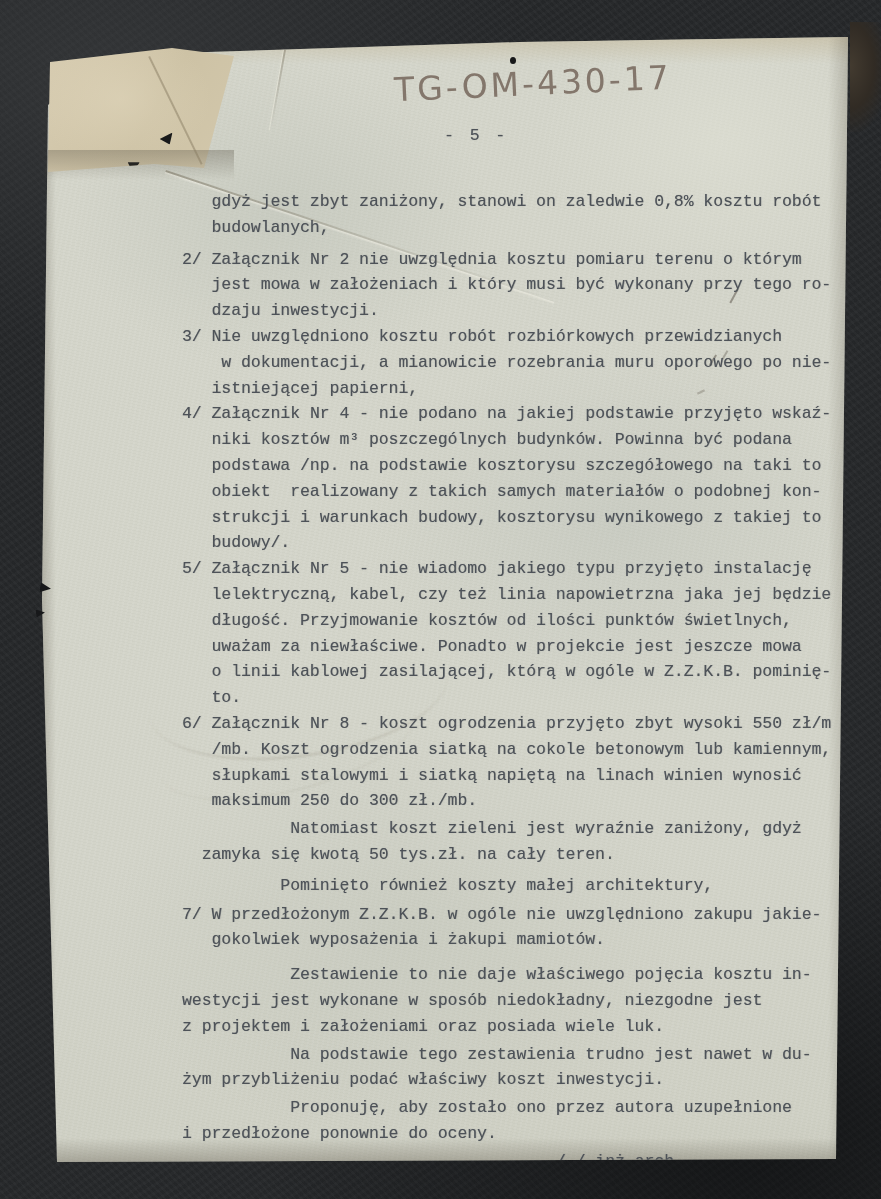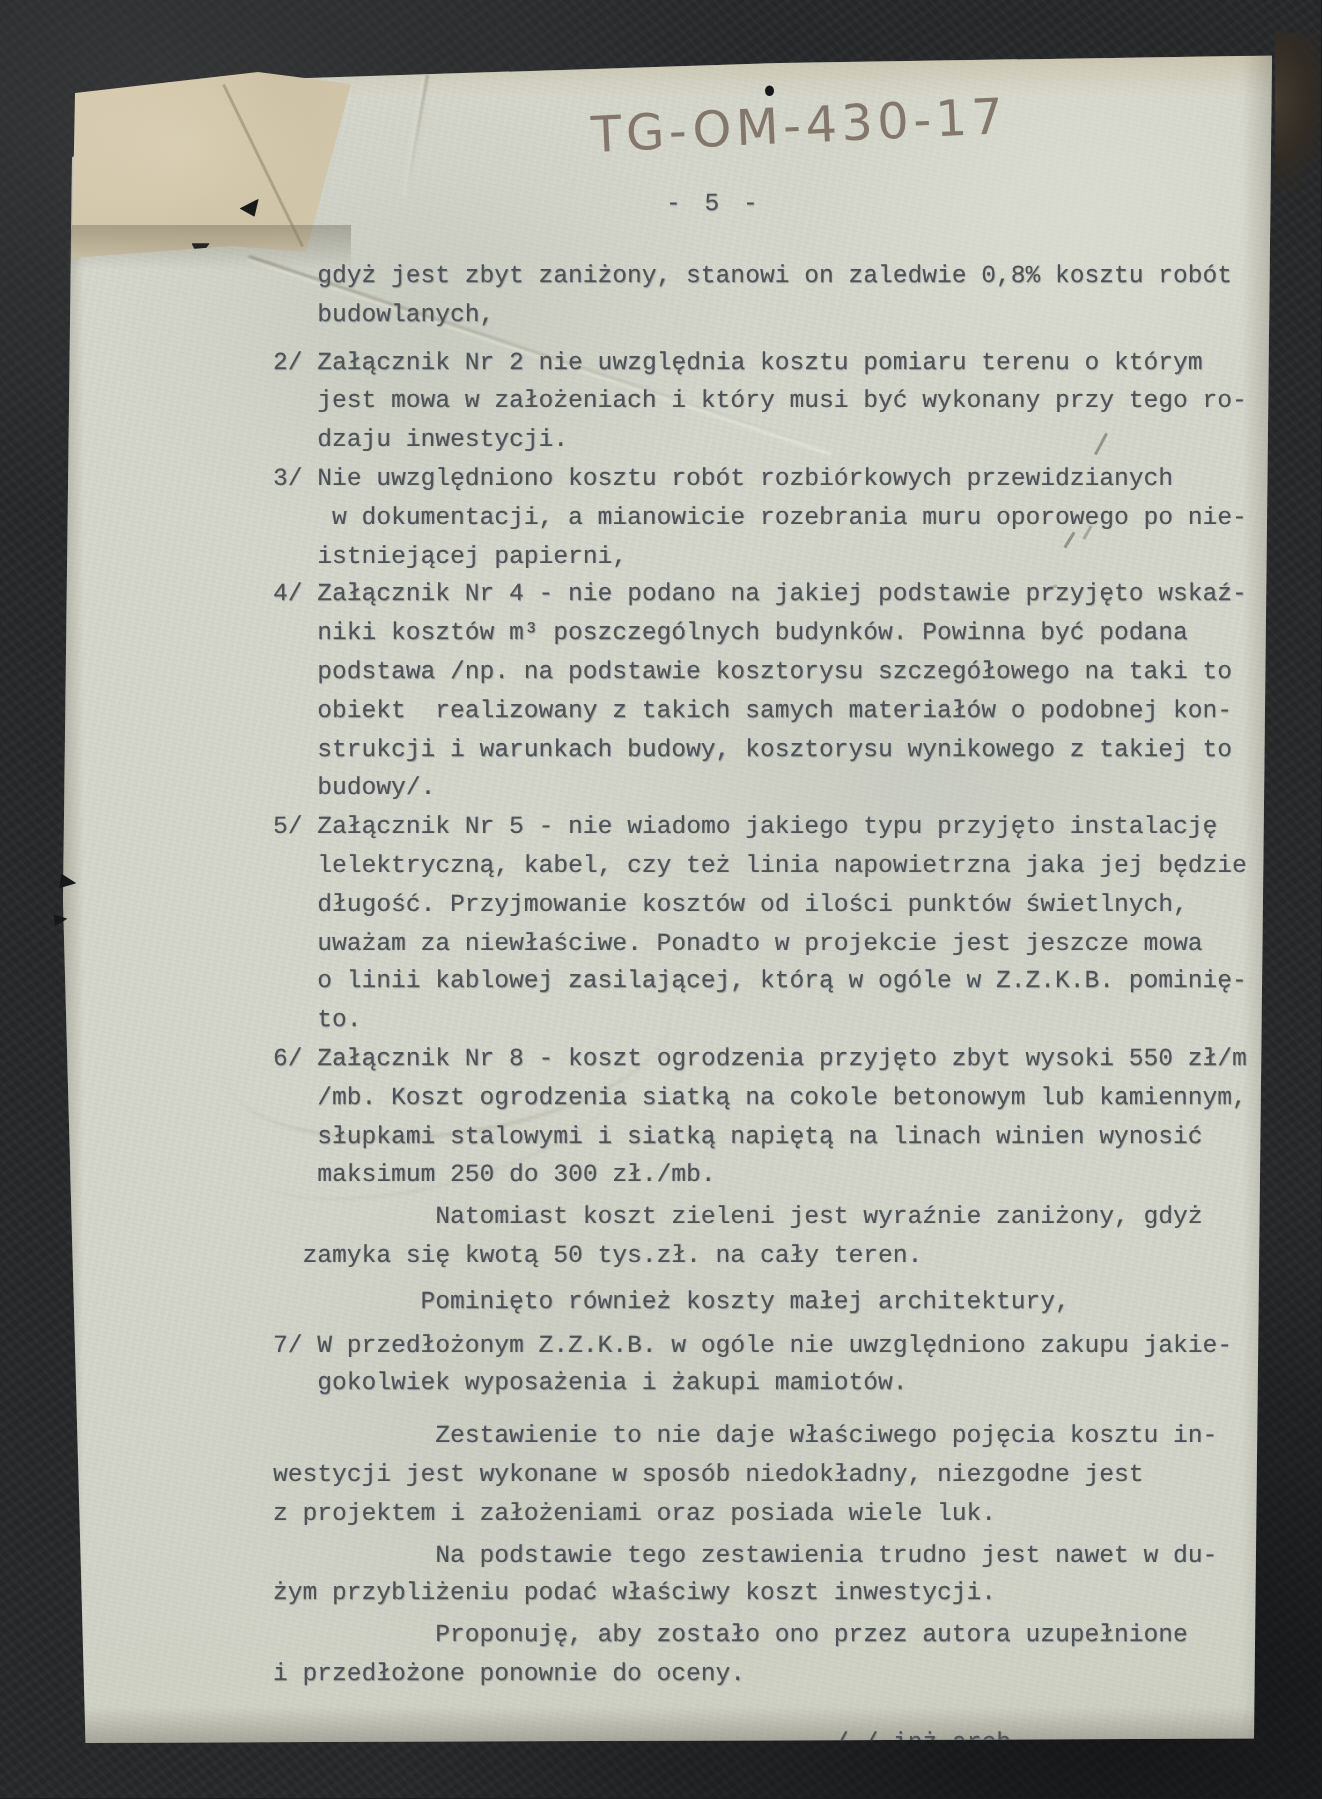--- a/index.html
+++ b/index.html
@@ -55,21 +55,21 @@
   .pm3{left:724px;top:350px;height:10px;transform:rotate(30deg);opacity:.7;}
   .pm4{left:700px;top:388px;height:8px;transform:rotate(64deg);opacity:.6;}
   
   .handref{left:394px;top:64px;color:#7d6f64;opacity:.92;
     font-family:"DejaVu Sans",sans-serif;font-size:33px;letter-spacing:3px;
     transform:rotate(-2.6deg);}
   .pagenum{left:444px;top:123px;color:#4b5157;font-size:17px;letter-spacing:3px;
     text-shadow:0.4px 0.4px 0.7px rgba(75,81,87,0.55);}
   .typed{color:#4d5258;font-size:16.4px;line-height:25.8px;white-space:pre;
     text-shadow:0.4px 0.4px 0.7px rgba(77,82,88,0.5);}
-  .body-block{left:182px;top:171px;width:680px;}
+  .body-block{left:182px;top:189px;width:680px;}
   .para{margin:0;}
   .line{height:25.8px;}
   .u{text-decoration-thickness:1.5px;text-underline-offset:4px;}
   .sig-block{left:556px;top:1102px;line-height:24px;}
   
   .patch{
     position:absolute;left:44px;top:46px;width:192px;height:132px;
     clip-path:polygon(6px 16px,128px 2px,190px 10px,160px 122px,110px 118px,4px 126px);
     background:
       radial-gradient(120px 90px at 40% 40%, rgba(226,216,190,0.5), rgba(226,216,190,0) 75%),

